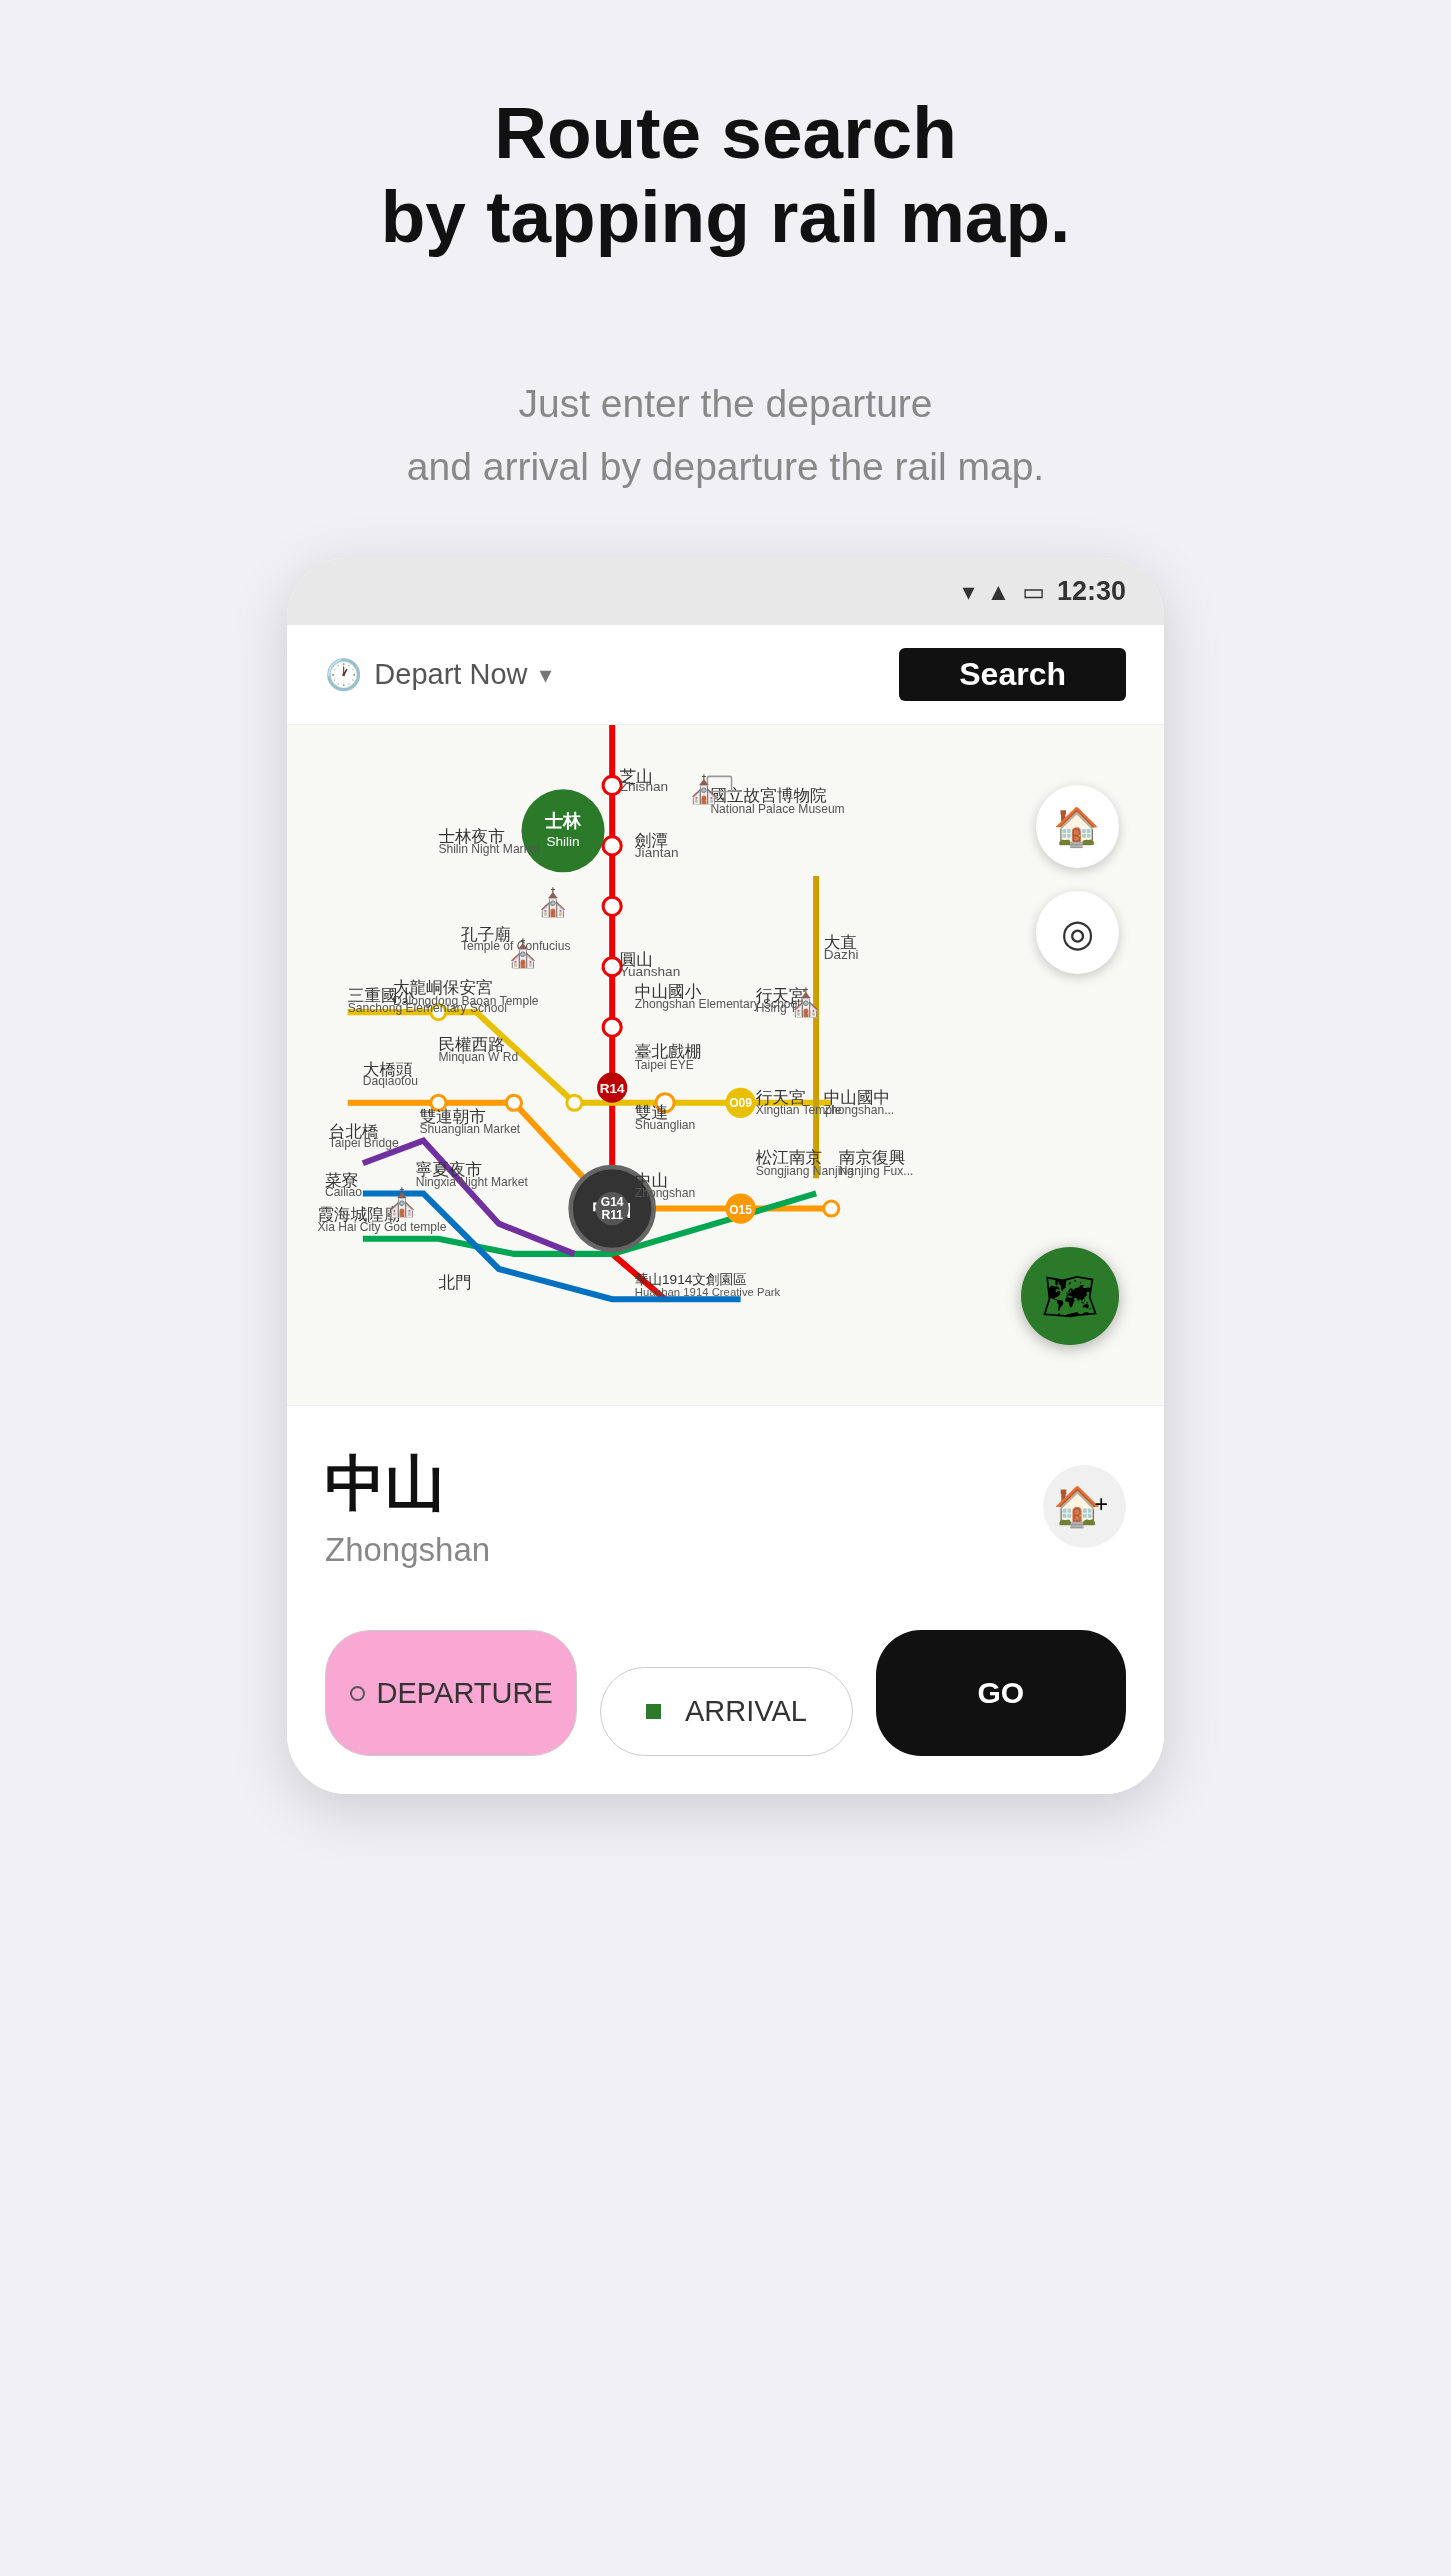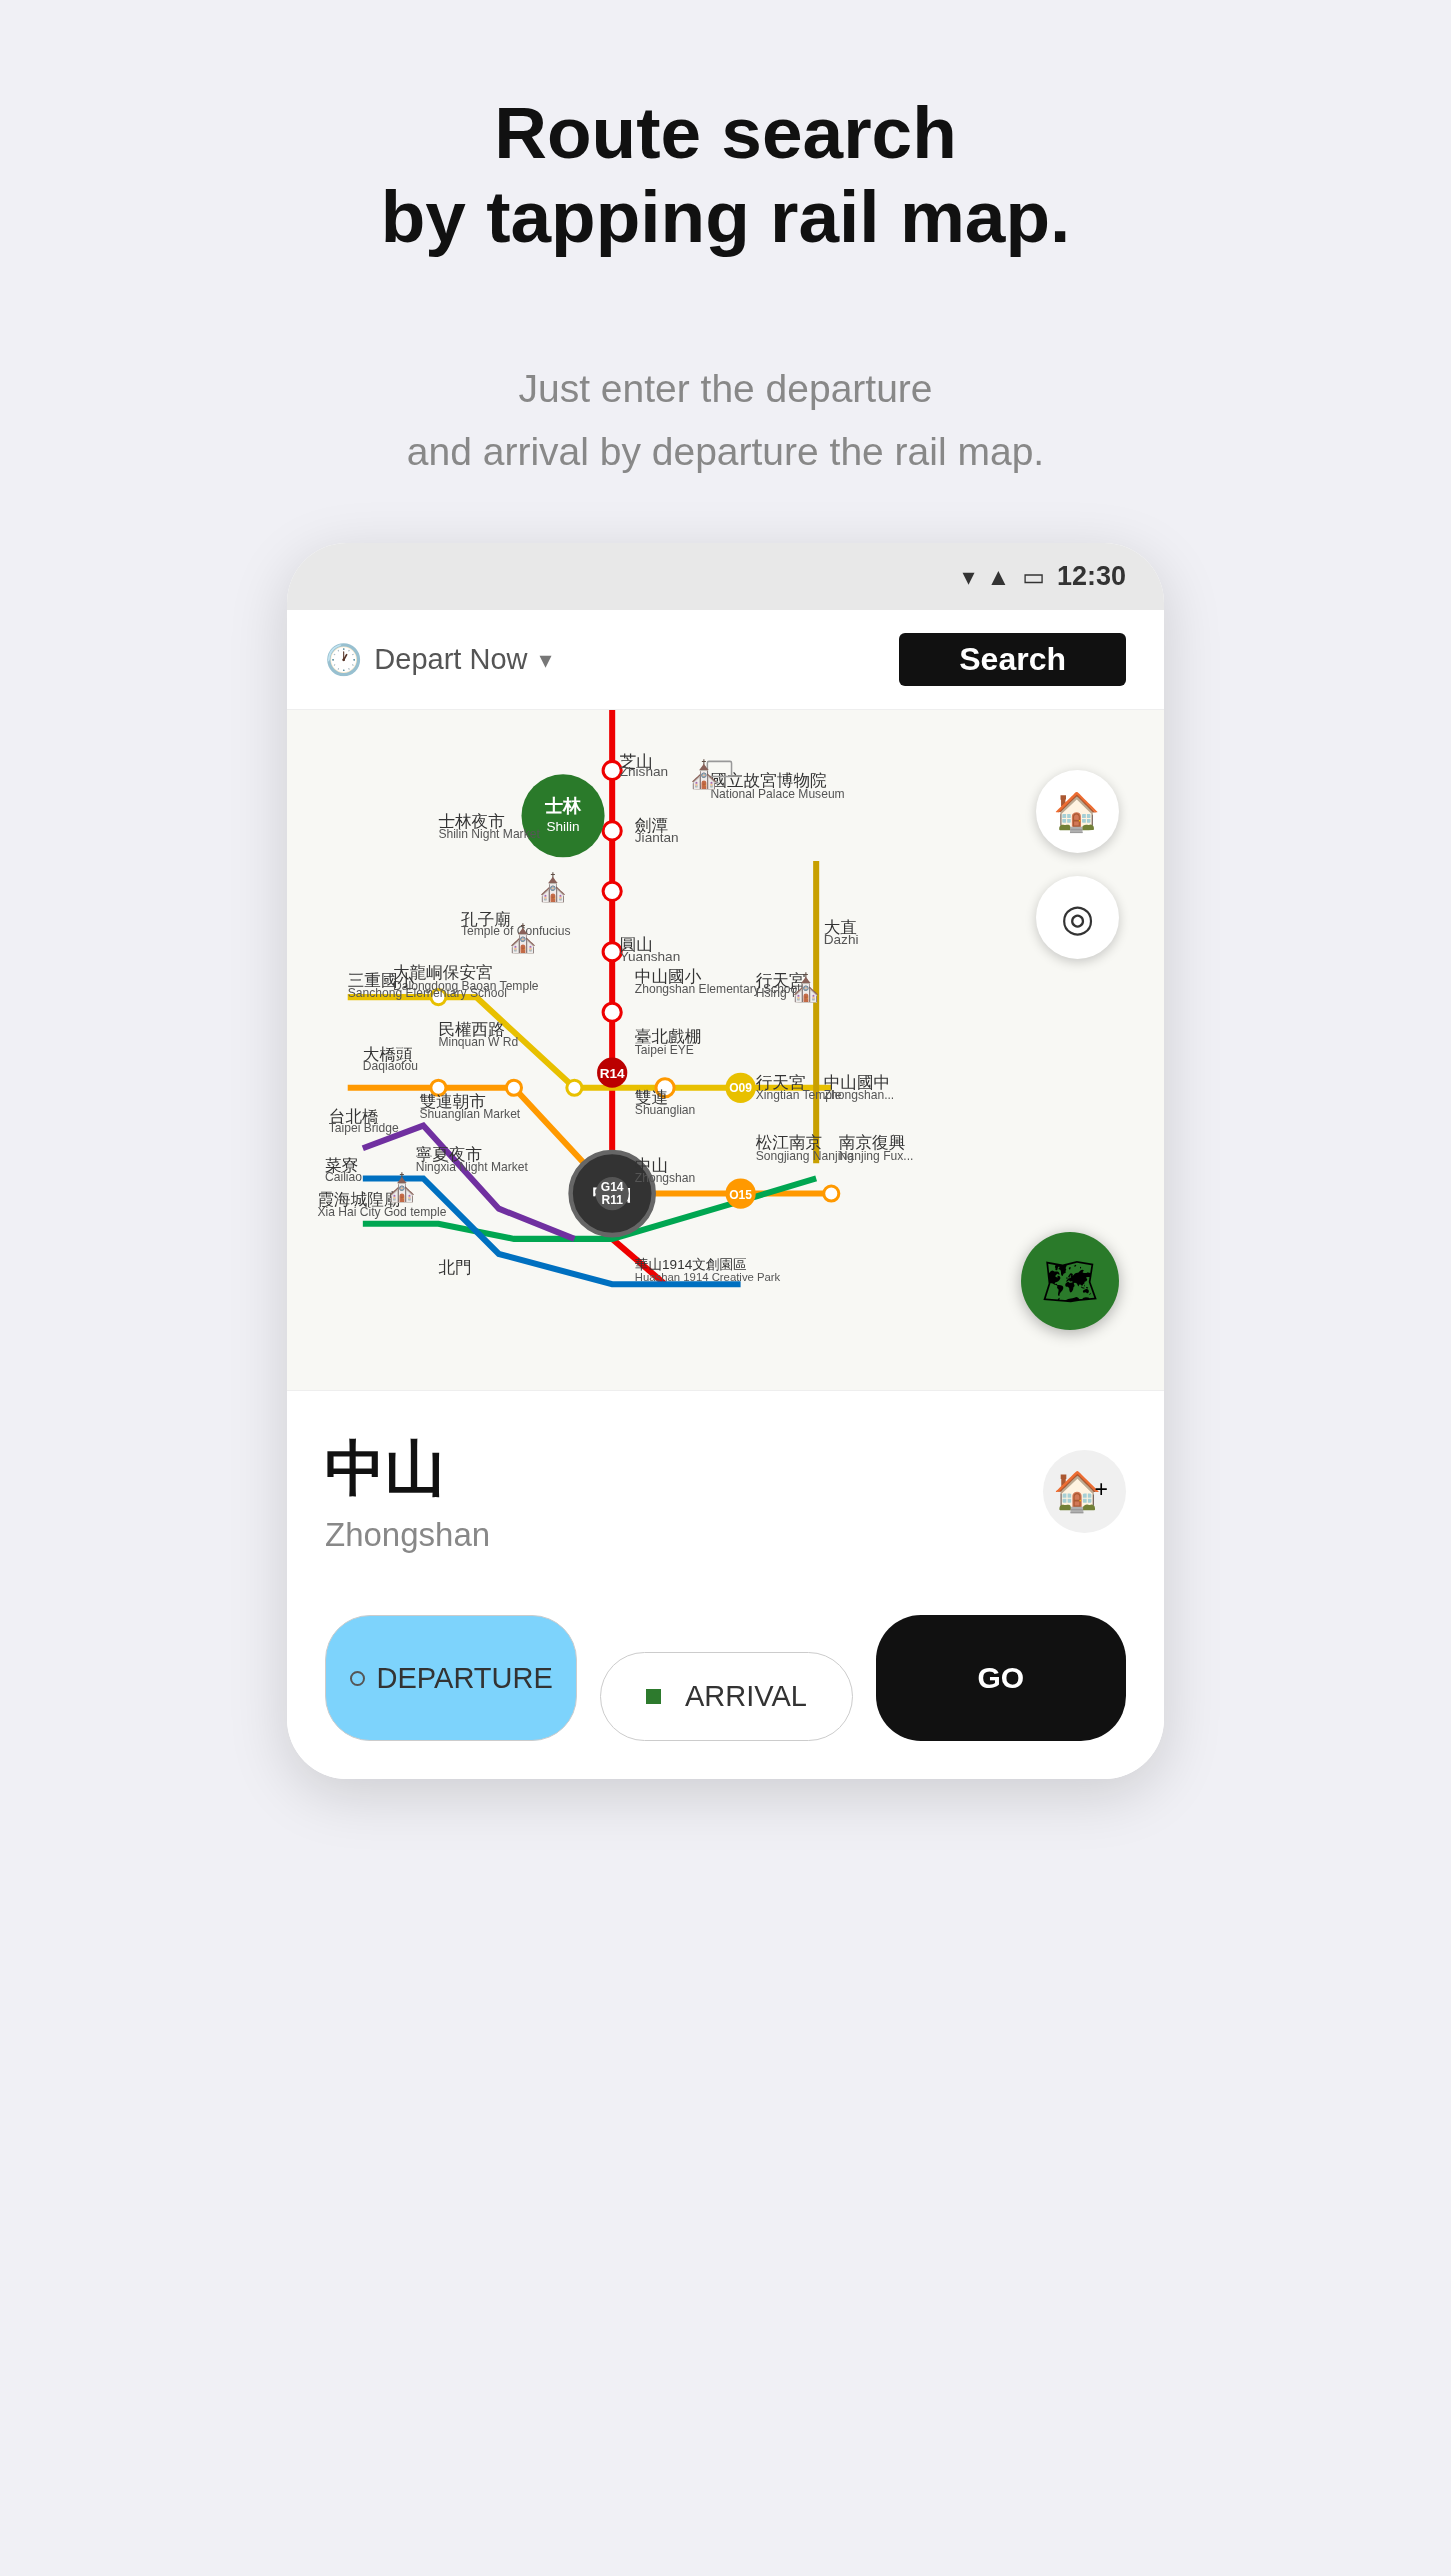--- a/index.html
+++ b/index.html
@@ -20,21 +20,21 @@
       text-align: center;
       padding: 91px 151px 60px;
       background: #f0f0f5;
     }
 
     .main-title {
       font-size: 73px;
       font-weight: 900;
       color: #111;
       line-height: 1.15;
-      margin-bottom: 37px;
+      margin-bottom: 52px;
     }
 
     .subtitle {
       font-size: 39px;
       color: #888;
       line-height: 1.6;
     }
 
     
     .phone-mockup {
@@ -318,21 +318,21 @@
       display: flex;
       gap: 23px;
       justify-content: space-between;
     }
 
     .btn-departure {
       flex: 1;
       padding: 27px 15px;
       border: 1.5px solid #ccc;
       border-radius: 45px;
-      background: #7dd3fc;
+      background: #f9a8d4;
       font-size: 29px;
       color: #333;
       display: flex;
       align-items: center;
       justify-content: center;
       gap: 12px;
       cursor: pointer;
     }
 
     .btn-arrival {

